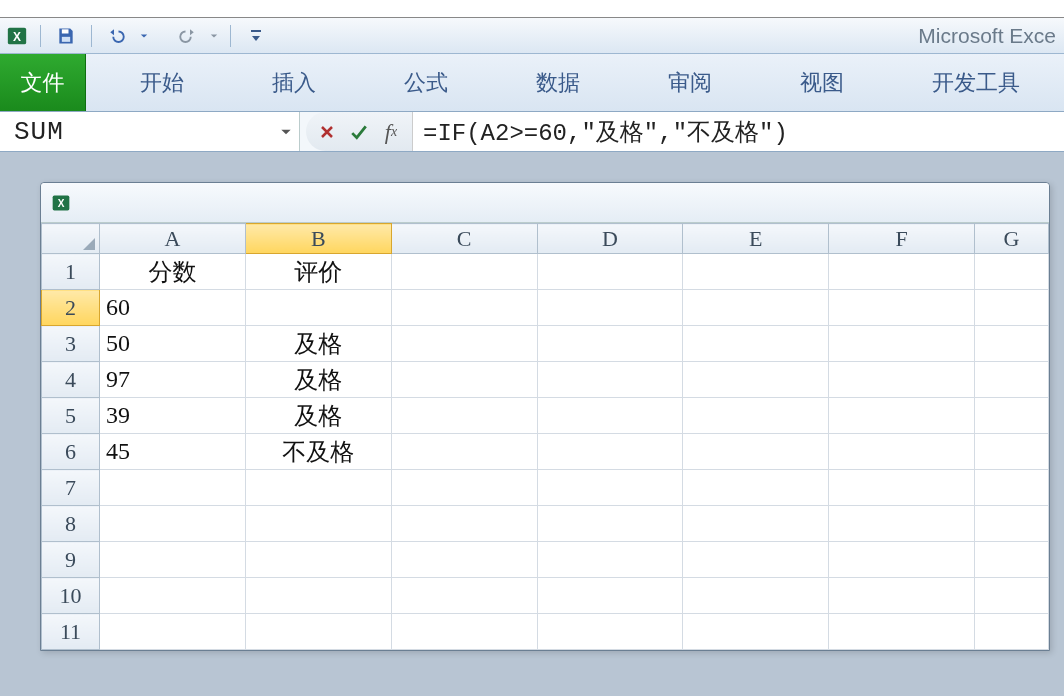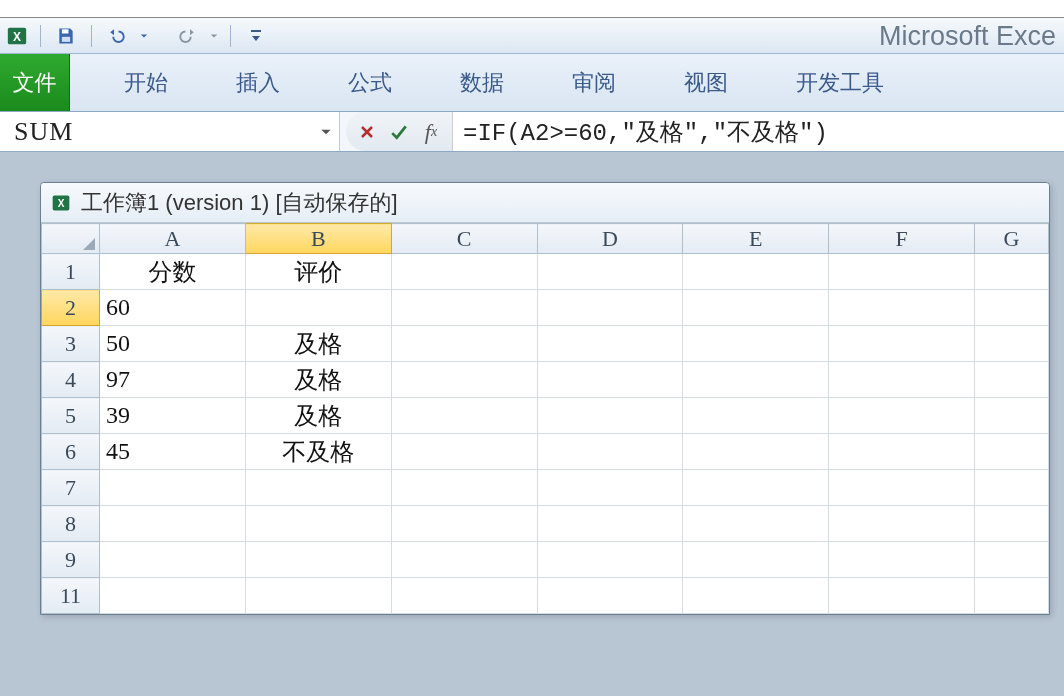--- a/index.html
+++ b/index.html
@@ -8,31 +8,31 @@
   
   .top-fragment { height: 18px; background: #fff; border-bottom: 1px solid #888; }
   
   
   .qat { height: 36px; background: linear-gradient(#f6f9fc, #dce7f3); display: flex; align-items: center; padding: 0 6px; border-bottom: 1px solid #9db7d1; position: relative; }
   .qat-left { display: flex; align-items: center; gap: 8px; }
   .excel-icon { width: 22px; height: 22px; display:flex; align-items:center; justify-content:center; }
   .qat-sep { width: 1px; height: 22px; background: #9db7d1; margin: 0 4px; }
   .qat-btn { display: flex; align-items: center; justify-content: center; width: 26px; height: 26px; cursor: pointer; }
   .dropdown-arrow { width: 8px; height: 8px; margin-left: 2px; }
-  .app-title { position: absolute; right: 8px; top: 0; height: 36px; display: flex; align-items: center; font-size: 27px; color: #6a7a8a; }
+  .app-title { position: absolute; right: 8px; top: 0; height: 36px; display: flex; align-items: center; font-size: 21px; color: #6a7a8a; }
   
   
   .ribbon { height: 58px; background: linear-gradient(#eaf1f9, #d9e5f2); display: flex; align-items: stretch; border-bottom: 1px solid #8ea9c4; }
-  .file-tab { background: linear-gradient(#2faa30, #1a8a1c); color: #fff; font-size: 22px; display: flex; align-items: center; justify-content: center; width: 70px; cursor: pointer; border-right: 1px solid #0e6e10; }
-  .tabs { display: flex; align-items: center; gap: 64px; padding-left: 52px; }
+  .file-tab { background: linear-gradient(#2faa30, #1a8a1c); color: #fff; font-size: 22px; display: flex; align-items: center; justify-content: center; width: 86px; cursor: pointer; border-right: 1px solid #0e6e10; }
+  .tabs { display: flex; align-items: center; gap: 84px; padding-left: 52px; }
   .tab { font-size: 22px; color: #3a5a8a; cursor: pointer; padding: 4px 2px; }
   
   
   .formula-bar { height: 40px; display: flex; align-items: center; border-bottom: 1px solid #8ea9c4; background: #f3f7fb; }
-  .name-box { width: 340px; height: 100%; display: flex; align-items: center; padding: 0 14px; font-family: Liberation Serif, serif; font-size: 26px; color: #222; letter-spacing: 1px; border-right: 1px solid #bcc; position: relative; background:#fff;}
+  .name-box { width: 300px; height: 100%; display: flex; align-items: center; padding: 0 14px; font-family: Liberation Mono, monospace; font-size: 26px; color: #222; letter-spacing: 1px; border-right: 1px solid #bcc; position: relative; background:#fff;}
   .name-box-dd { position: absolute; right: 6px; top: 50%; transform: translateY(-50%); }
   .fb-btns { display: flex; align-items: center; height: 100%; padding: 0 6px; gap: 2px; background: linear-gradient(#f0f4f8,#e2e9f0); border-radius: 20px 0 0 20px; margin-left:6px;}
   .fb-btn { width: 30px; height: 30px; display:flex; align-items:center; justify-content:center; cursor:pointer; font-size:20px; color:#555;}
   .fx { font-style: italic; font-family: "Times New Roman", serif; font-size: 22px; }
   .formula-input { flex: 1; height: 100%; display: flex; align-items: center; padding: 0 10px; font-family: "SimSun","Courier New",monospace; font-size: 24px; color: #222; background:#fff; border-left:1px solid #ccc;}
   
   
   .doc-area { position: absolute; left: 0; right: 0; top: 152px; bottom: 0; background: #b8c5d3; padding: 30px 0 0 40px; }
   .workbook-window { background: #fff; border: 1px solid #6b7f93; border-radius: 4px 4px 0 0; box-shadow: 2px 2px 6px rgba(0,0,0,.15); width: 1010px; }
   .wb-title { height: 40px; display: flex; align-items: center; padding: 0 10px; gap: 10px; background: linear-gradient(#f7fafd,#e5edf5); border-bottom: 1px solid #bcc; font-size: 22px; color: #333; border-radius: 4px 4px 0 0;}
@@ -145,21 +145,20 @@
   <div class="formula-input">=IF(A2&gt;=60,"及格","不及格")</div>
 </div>
 
 <div class="doc-area">
   <div class="workbook-window">
     <div class="wb-title">
       <svg class="wb-title-icon" viewBox="0 0 24 24">
           <rect x="2" y="3" width="20" height="18" rx="2" fill="#217346"></rect>
           <text x="12" y="17" text-anchor="middle" fill="#fff" font-size="12" font-family="Arial" font-weight="bold">X</text>
         </svg>
-      <span>工作簿1 (version 1) [自动保存的]</span>
     </div>
     <div class="grid">
       <table id="sheet">
           <tbody>
             <tr>
               <th class="corner"></th>
               <th class="colhdr colA" style="width:146px">A</th>
               <th class="colhdr colB sel" style="width:146px">B</th>
               <th class="colhdr colC" style="width:146px">C</th>
               <th class="colhdr colD" style="width:146px">D</th>
@@ -251,20 +250,30 @@
               <th class="rowhdr">9</th>
               <td class=""></td>
               <td class=""></td>
               <td class=""></td>
               <td class=""></td>
               <td class=""></td>
               <td class=""></td>
               <td class=""></td>
             </tr>
             <tr>
+              <th class="rowhdr">10</th>
+              <td class=""></td>
+              <td class=""></td>
+              <td class=""></td>
+              <td class=""></td>
+              <td class=""></td>
+              <td class=""></td>
+              <td class=""></td>
+            </tr>
+            <tr>
               <th class="rowhdr">11</th>
               <td class=""></td>
               <td class=""></td>
               <td class=""></td>
               <td class=""></td>
               <td class=""></td>
               <td class=""></td>
               <td class=""></td>
             </tr>
           </tbody>

